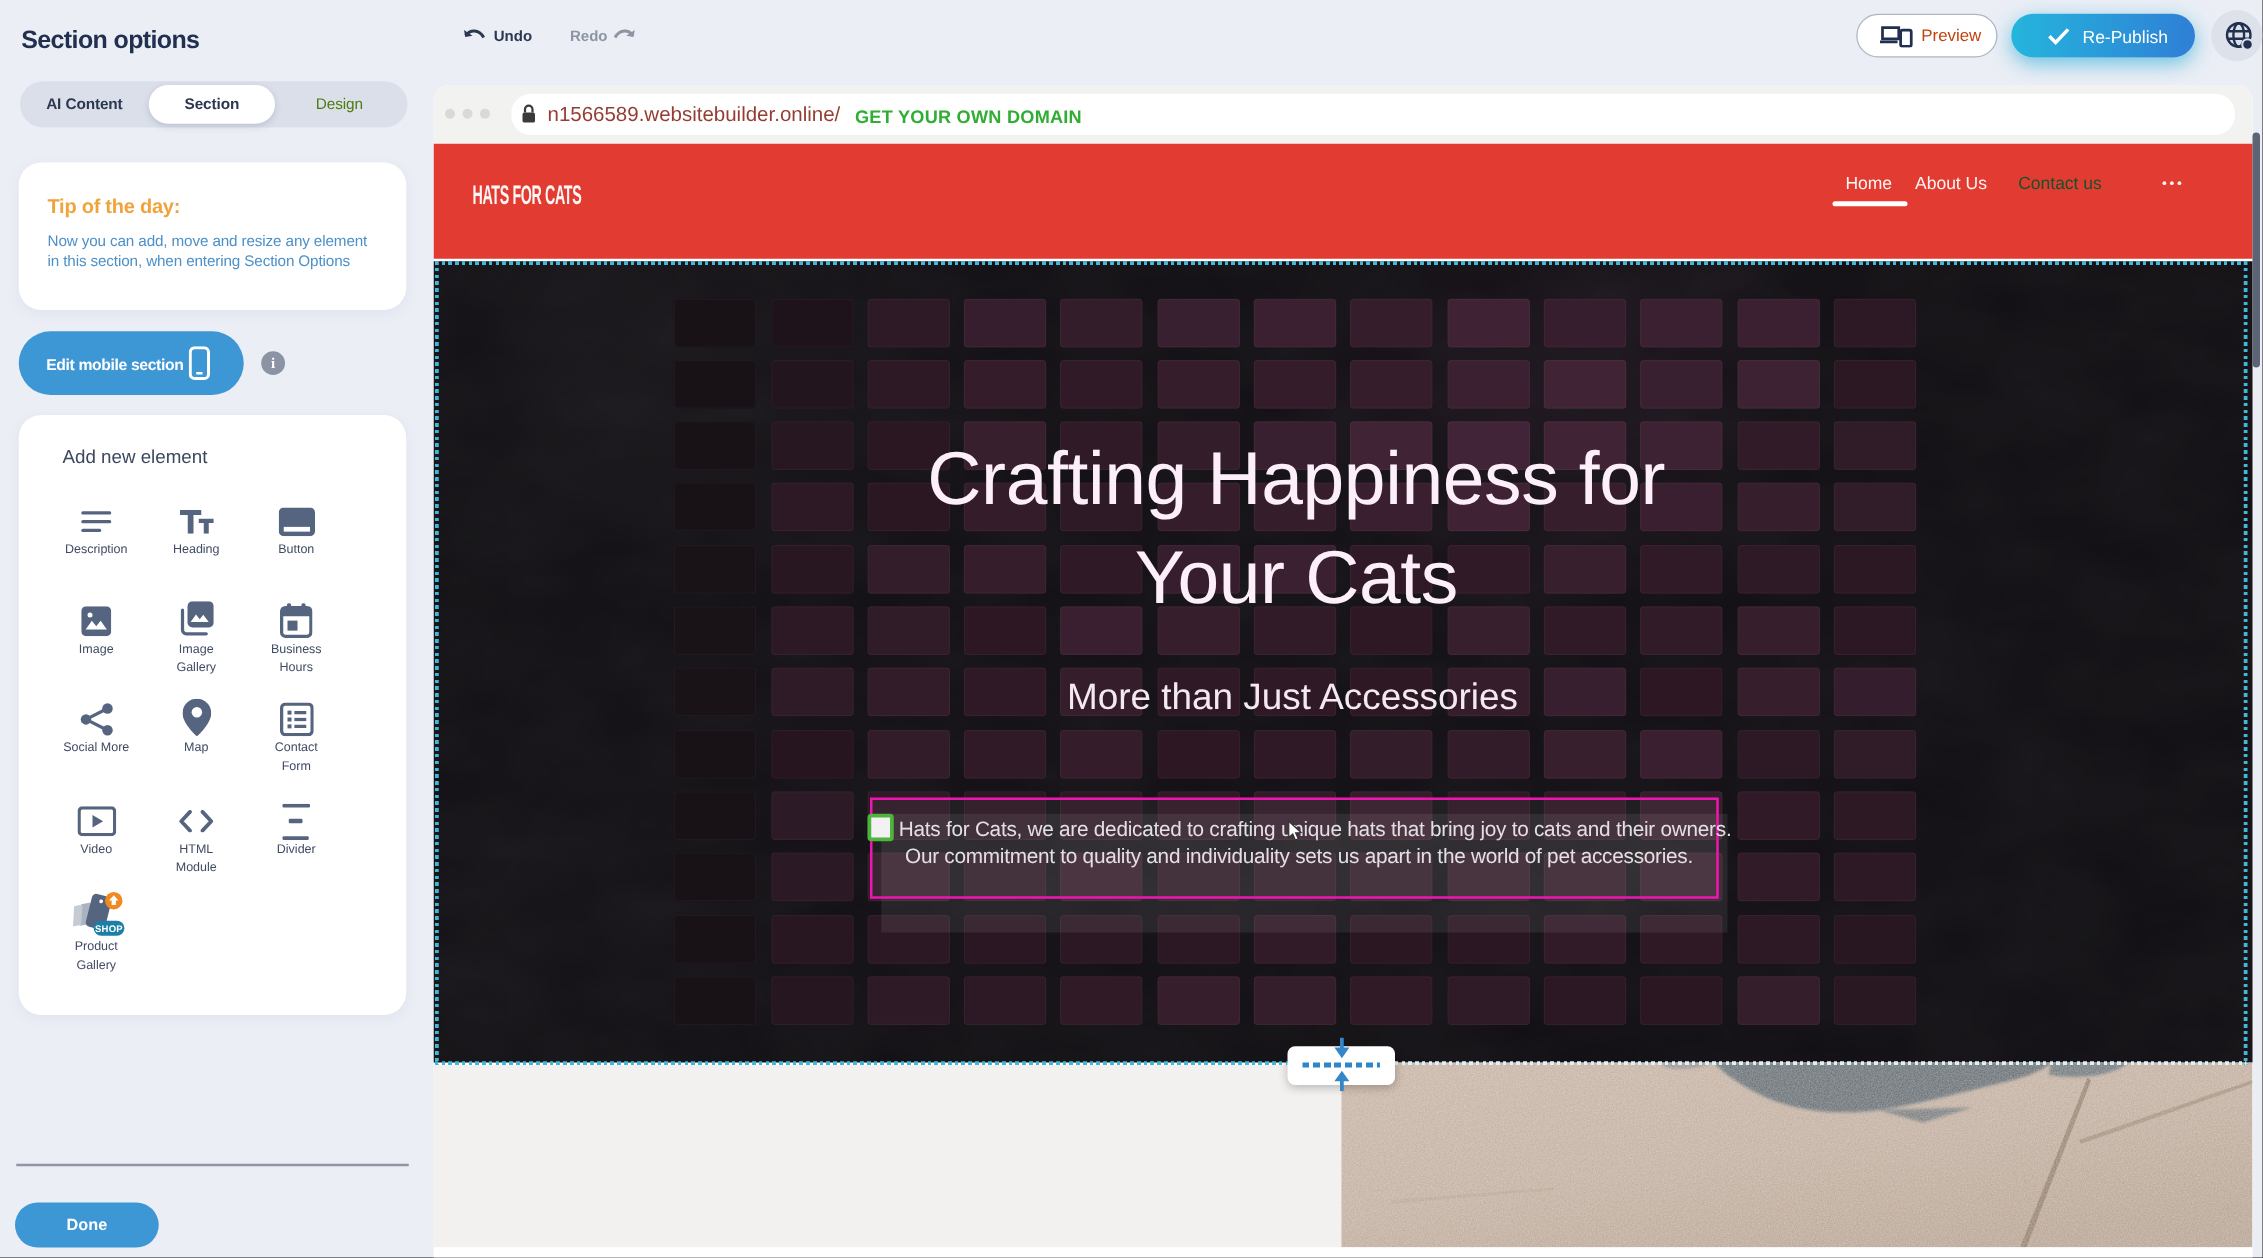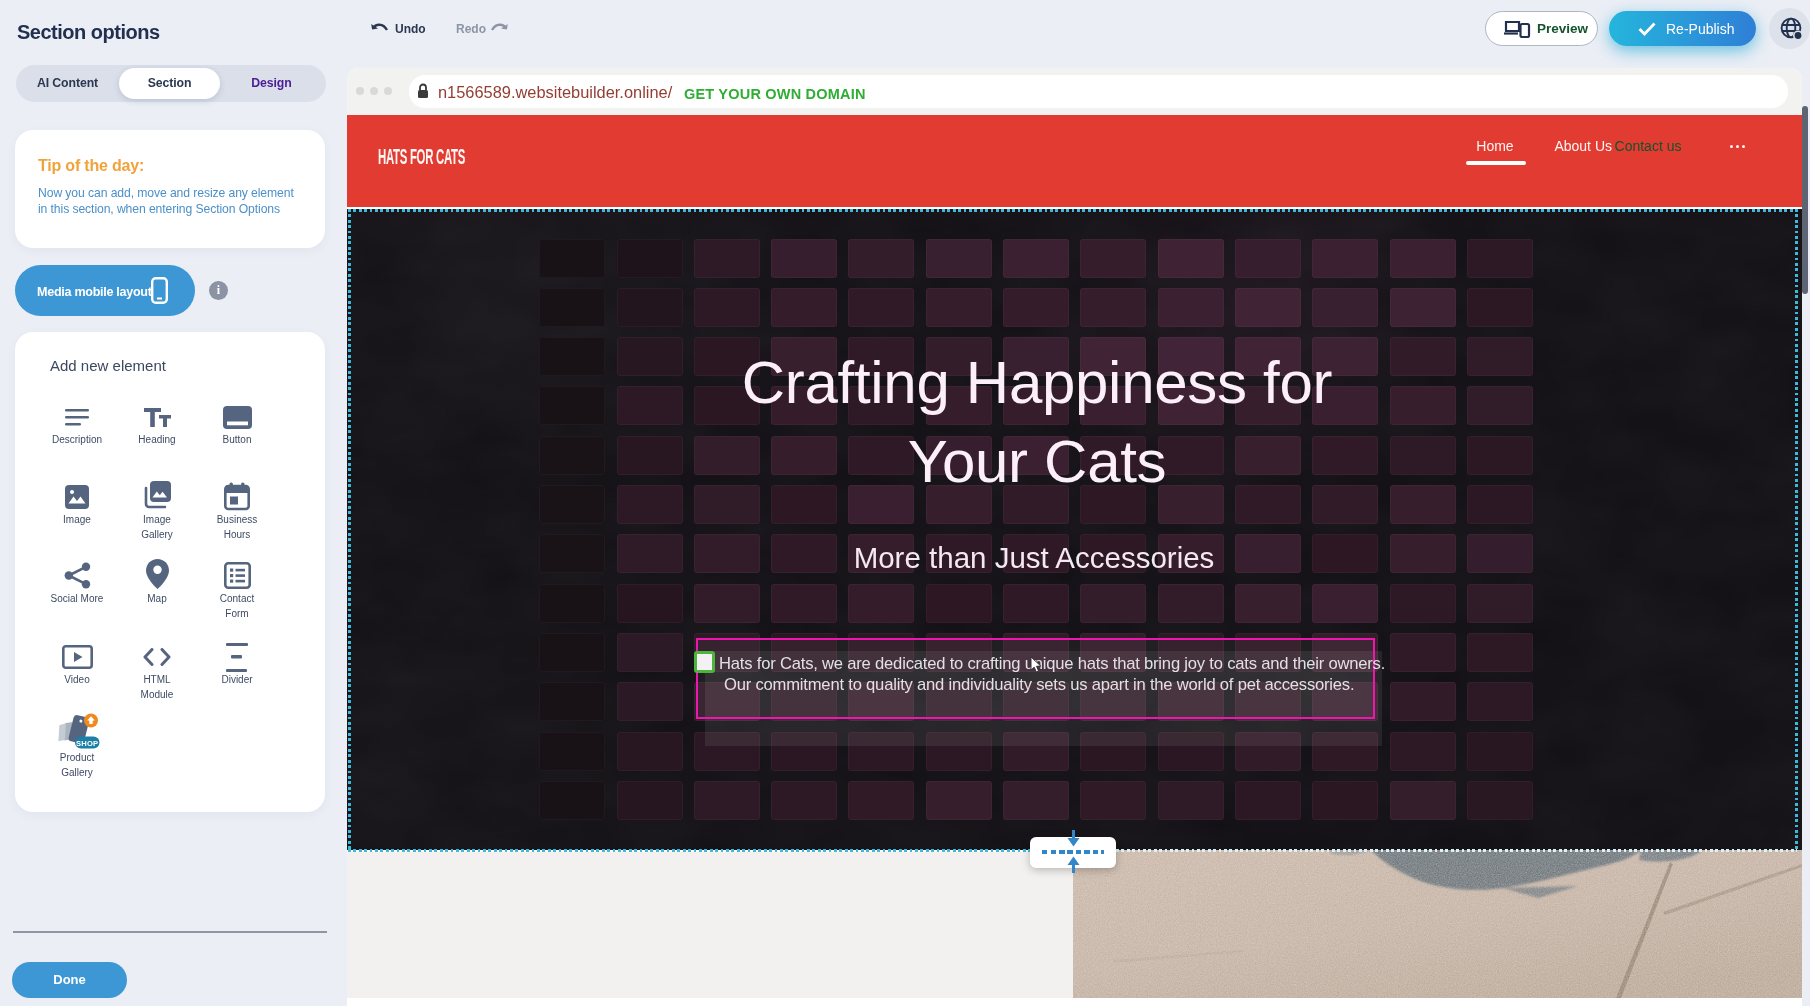--- a/index.html
+++ b/index.html
@@ -20,48 +20,48 @@
 <path d="M17.5 6.5 C14 1.5 7 1 3 8" fill="none" stroke="#8d95a5" stroke-width="2.4"></path>
 <path d="M18.8 2 L17.8 7.6 L12 6.6 Z" fill="#8d95a5"></path>
   </svg>
 
 <div class="abs" style="left:1485px;top:11px;width:113px;height:35px;background:#fff;border:1.6px solid #aeb6c4;border-radius:18px"></div>
 <svg class="abs" style="left:1503px;top:20px" width="28" height="18" viewBox="0 0 28 18">
 <path d="M3 2 h13 v9 h-13 Z" fill="none" stroke="#223050" stroke-width="2.2"></path>
 <path d="M1 13.5 h14" stroke="#223050" stroke-width="2.2"></path>
 <rect x="17.5" y="4" width="8.5" height="13" rx="1.5" fill="#fff" stroke="#223050" stroke-width="2.2"></rect>
   </svg>
-<div class="abs" style="left:1537px;top:21px;font-size:13.5px;line-height:16px;font-weight:bold;color:#14532d">Preview</div>
+<div class="abs" style="left:1537px;top:21px;font-size:13.5px;line-height:16px;font-weight:normal;color:#c2410c">Preview</div>
 
 <div class="abs" style="left:1609px;top:11px;width:147px;height:35px;border-radius:18px;background:linear-gradient(90deg,#25b5dc,#2f7fd6);box-shadow:0 5px 16px rgba(38,170,215,0.65)"></div>
 <svg class="abs" style="left:1638px;top:22px" width="18" height="14" viewBox="0 0 18 14">
 <path d="M1.5 7 L6.5 12 L16.5 1.5" fill="none" stroke="#fff" stroke-width="2.8"></path>
   </svg>
 <div class="abs" style="left:1666px;top:21px;font-size:14px;line-height:16px;font-weight:normal;color:#fff">Re-Publish</div>
 
 <div class="abs" style="left:1769px;top:8px;width:41px;height:41px;border-radius:50%;background:#dde1ea"></div>
 <svg class="abs" style="left:1780px;top:17px" width="24" height="24" viewBox="0 0 24 24">
 <circle cx="11" cy="11" r="9.4" fill="none" stroke="#223050" stroke-width="1.9"></circle>
 <ellipse cx="11" cy="11" rx="4.3" ry="9.4" fill="none" stroke="#223050" stroke-width="1.9"></ellipse>
 <path d="M2 8 h18 M2 14 h18" stroke="#223050" stroke-width="1.9"></path>
 <circle cx="18" cy="18.5" r="4.2" fill="#223050" stroke="#dde1ea" stroke-width="1.6"></circle>
   </svg>
 
 <div class="abs" style="left:16px;top:65px;width:310px;height:37px;background:#dbdfea;border-radius:19px"></div>
 <div class="abs" style="left:119px;top:68px;width:101px;height:31px;background:#fff;border-radius:16px;box-shadow:0 2px 6px rgba(40,60,100,0.18)"></div>
 <div class="abs" style="left:16px;top:65px;width:103px;height:37px;line-height:37px;text-align:center;font-size:12.3px;font-weight:bold;color:#2b3850;letter-spacing:-0.1px">AI Content</div>
 <div class="abs" style="left:119px;top:65px;width:101px;height:37px;line-height:37px;text-align:center;font-size:12.3px;font-weight:bold;color:#2b3850;letter-spacing:-0.1px">Section</div>
-<div class="abs" style="left:220px;top:65px;width:103px;height:37px;line-height:37px;text-align:center;font-size:12.3px;font-weight:bold;color:#4c1d95;letter-spacing:-0.1px">Design</div>
+<div class="abs" style="left:220px;top:65px;width:103px;height:37px;line-height:37px;text-align:center;font-size:12.3px;font-weight:normal;color:#4d7c0f;letter-spacing:-0.1px">Design</div>
 
 <div class="abs" style="left:15px;top:130px;width:310px;height:118px;background:#fff;border-radius:18px;box-shadow:0 3px 10px rgba(60,80,120,0.06)"></div>
 <div class="abs" style="left:38px;top:155.6px;font-size:16px;line-height:20px;font-weight:bold;color:#f1a33b;letter-spacing:-0.2px">Tip of the day:</div>
 <div class="abs" style="left:38px;top:186.3px;font-size:12.2px;line-height:15.5px;color:#4b90c8;letter-spacing:-0.1px;white-space:nowrap">Now you can add, move and resize any element<br>in this section, when entering Section Options</div>
 
 <div class="abs" style="left:15px;top:265px;width:180px;height:51px;background:#3e97d5;border-radius:26px"></div>
-<div class="abs" style="left:37px;top:284px;font-size:12.6px;line-height:16px;font-weight:bold;color:#fff;letter-spacing:-0.3px">Media mobile layout</div>
+<div class="abs" style="left:37px;top:284px;font-size:12.6px;line-height:16px;font-weight:bold;color:#fff;letter-spacing:-0.3px">Edit mobile section</div>
 <svg class="abs" style="left:151px;top:277px" width="17" height="27" viewBox="0 0 17 27">
 <rect x="1.2" y="1.2" width="14.6" height="24.6" rx="3.5" fill="none" stroke="#fff" stroke-width="2.4"></rect>
 <path d="M6 21.5 h5" stroke="#fff" stroke-width="2"></path>
   </svg>
 <div class="abs" style="left:209px;top:281px;width:19px;height:19px;border-radius:50%;background:#8b93a4;color:#fff;text-align:center;font-size:12px;line-height:19px;font-weight:bold;font-family:'Liberation Serif',serif">i</div>
 
 <div class="abs" style="left:15px;top:332px;width:310px;height:480px;background:#fff;border-radius:18px;box-shadow:0 3px 10px rgba(60,80,120,0.06)"></div>
 <div class="abs" style="left:50px;top:357px;font-size:15px;color:#3c4860">Add new element</div>
 <div style="position:absolute;left:39px;top:395px;width:76px;height:44px;display:flex;align-items:center;justify-content:center">
     <svg width="26" height="18" viewBox="0 0 26 18">
@@ -191,21 +191,21 @@
 <path d="M3 7 V4.5 a3 3 0 0 1 6 0 V7" fill="none" stroke="#3a3a3a" stroke-width="1.8"></path>
 <rect x="1" y="7" width="10" height="8" rx="1.5" fill="#3a3a3a"></rect>
   </svg>
 <div class="abs" style="left:438px;top:81.5px;font-size:16.4px;line-height:20px;color:#943e33">n1566589.websitebuilder.online/</div>
 <div class="abs" style="left:684px;top:83.5px;font-size:14.5px;line-height:20px;font-weight:bold;color:#2fae33;letter-spacing:0.2px">GET YOUR OWN DOMAIN</div>
 
 <div class="abs" style="left:347px;top:115px;width:1455px;height:92px;background:#e23b31"></div>
 <div class="abs" style="left:378px;top:145px;font-size:20px;font-weight:bold;color:#fcf7f5;letter-spacing:-0.5px;transform:scale(0.57,1.08);transform-origin:0 0;white-space:nowrap">HATS FOR CATS</div>
 <div class="abs" style="left:1455px;top:138px;width:80px;text-align:center;font-size:14px;color:#fdf5f4">Home</div>
 <div class="abs" style="left:1466px;top:161px;width:60px;height:3.5px;background:#fff;border-radius:2px"></div>
-<div class="abs" style="left:1532px;top:138px;width:80px;text-align:right;font-size:14px;color:#fdf5f4">About Us</div>
+<div class="abs" style="left:1532px;top:138px;width:80px;text-align:left;font-size:14px;color:#fdf5f4">About Us</div>
 <div class="abs" style="left:1608px;top:138px;width:80px;text-align:center;font-size:14px;color:#14532d">Contact us</div>
 <div class="abs" style="left:1730px;top:145px;width:3px;height:3px;border-radius:50%;background:#fdf5f4"></div>
 <div class="abs" style="left:1736px;top:145px;width:3px;height:3px;border-radius:50%;background:#fdf5f4"></div>
 <div class="abs" style="left:1742px;top:145px;width:3px;height:3px;border-radius:50%;background:#fdf5f4"></div>
 
 <div class="abs" style="left:347px;top:209px;width:1455px;height:641px;overflow:hidden;background:
 radial-gradient(300px 240px at 880px 130px, rgba(130,65,120,0.08), transparent 70%),
 radial-gradient(240px 170px at 950px 60px, rgba(140,85,130,0.06), transparent 70%),
 radial-gradient(420px 320px at 180px 80px, rgba(70,64,72,0.13), transparent 70%),
 radial-gradient(500px 400px at 40px 540px, rgba(52,48,55,0.08), transparent 70%),

